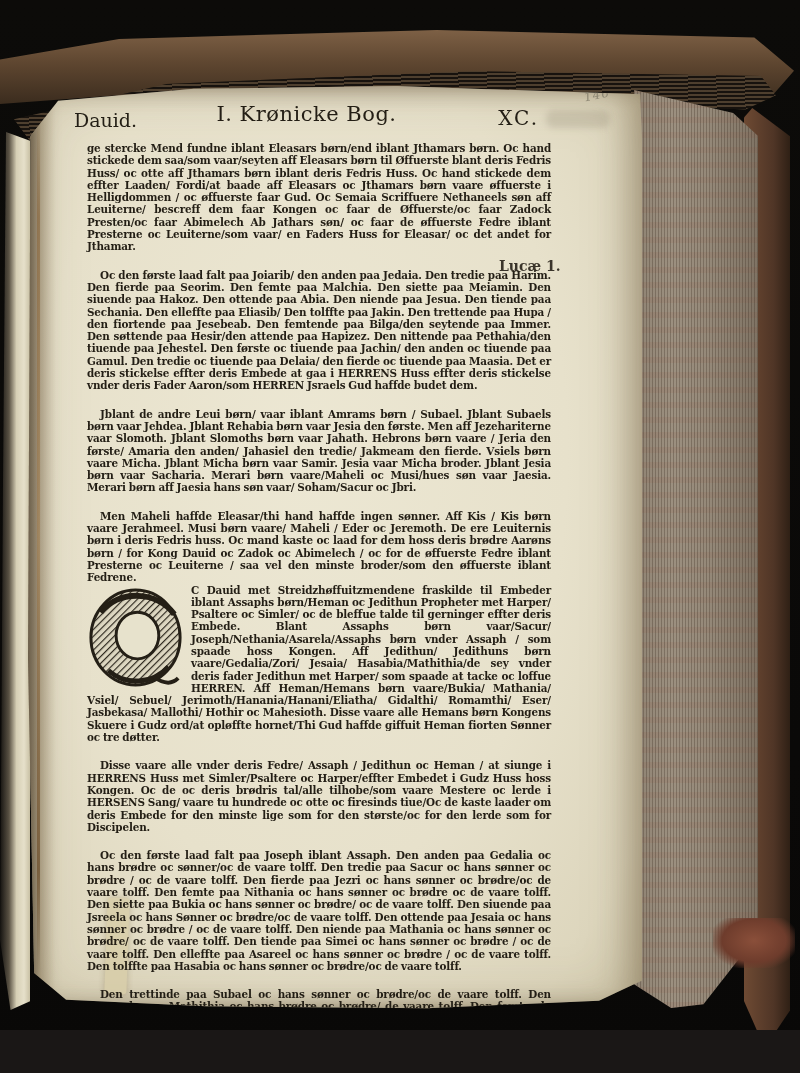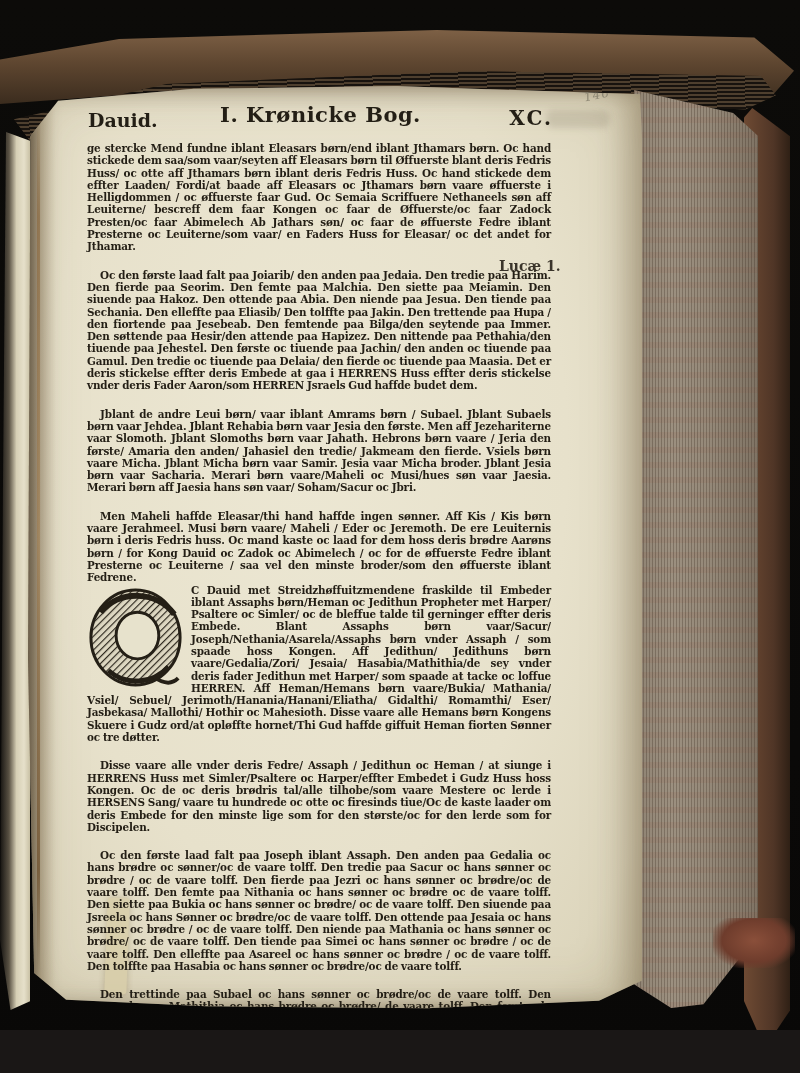--- a/index.html
+++ b/index.html
@@ -42,21 +42,21 @@
   .gutter::after{content:"";position:absolute;left:9px;top:3%;width:3px;height:93%;border-radius:2px;
     background:linear-gradient(180deg,rgba(139,106,66,0),rgba(139,106,66,.7) 12%,rgba(160,120,70,.5) 50%,rgba(110,80,45,.75) 88%,rgba(110,80,45,0));}
   .tape{position:absolute;left:78px;top:812px;width:22px;height:96px;border-radius:3px;
     background:#d8cda9;opacity:.85;transform:rotate(2deg);box-shadow:0 0 6px rgba(120,100,60,.4);}
   .ghost{position:absolute;left:518px;top:24px;width:64px;height:18px;border-radius:8px;
     background:rgba(120,110,90,.20);filter:blur(3px);}
 
   .hw-num{position:absolute;left:556px;top:2px;font-size:12px;font-style:italic;
     color:#8b8572;transform:rotate(-12deg);letter-spacing:1px;}
 
-  .header{position:absolute;left:60px;top:16px;width:465px;height:34px;font-weight:700;}
+  .header{position:absolute;left:46px;top:16px;width:465px;height:34px;font-weight:400;}
   .header .h-left{position:absolute;left:0;top:7px;font-size:19px;}
   .header .h-center{position:absolute;left:0;right:0;top:0;text-align:center;font-size:21px;letter-spacing:.5px;}
   .header .h-right{position:absolute;right:0;top:4px;font-size:20px;letter-spacing:2px;margin-left:44px;}
 
   .margin-note{position:absolute;left:471px;top:172px;font-size:14px;font-weight:600;color:#3a342a;white-space:nowrap;}
 
   .column{position:absolute;left:59px;top:56px;width:464px;}
   .para{margin:0;font-size:10.4px;line-height:12.3px;text-align:justify;font-weight:700;
     letter-spacing:-0.15px;word-spacing:-0.5px;hyphens:none;}
   .indent{text-indent:13px;margin-top:16px;}

